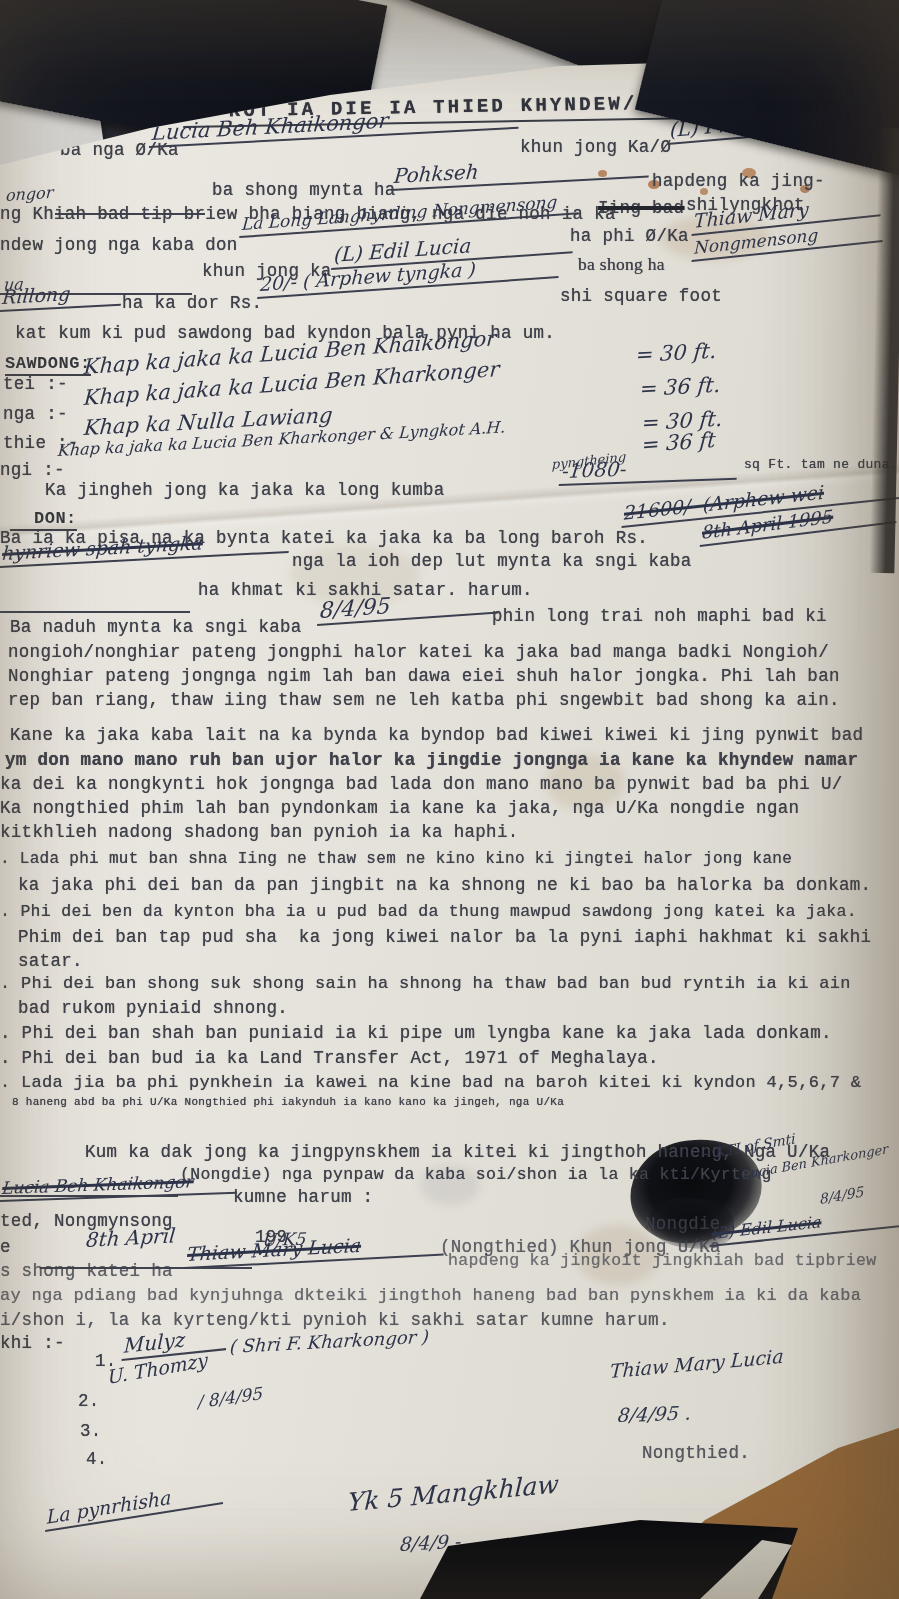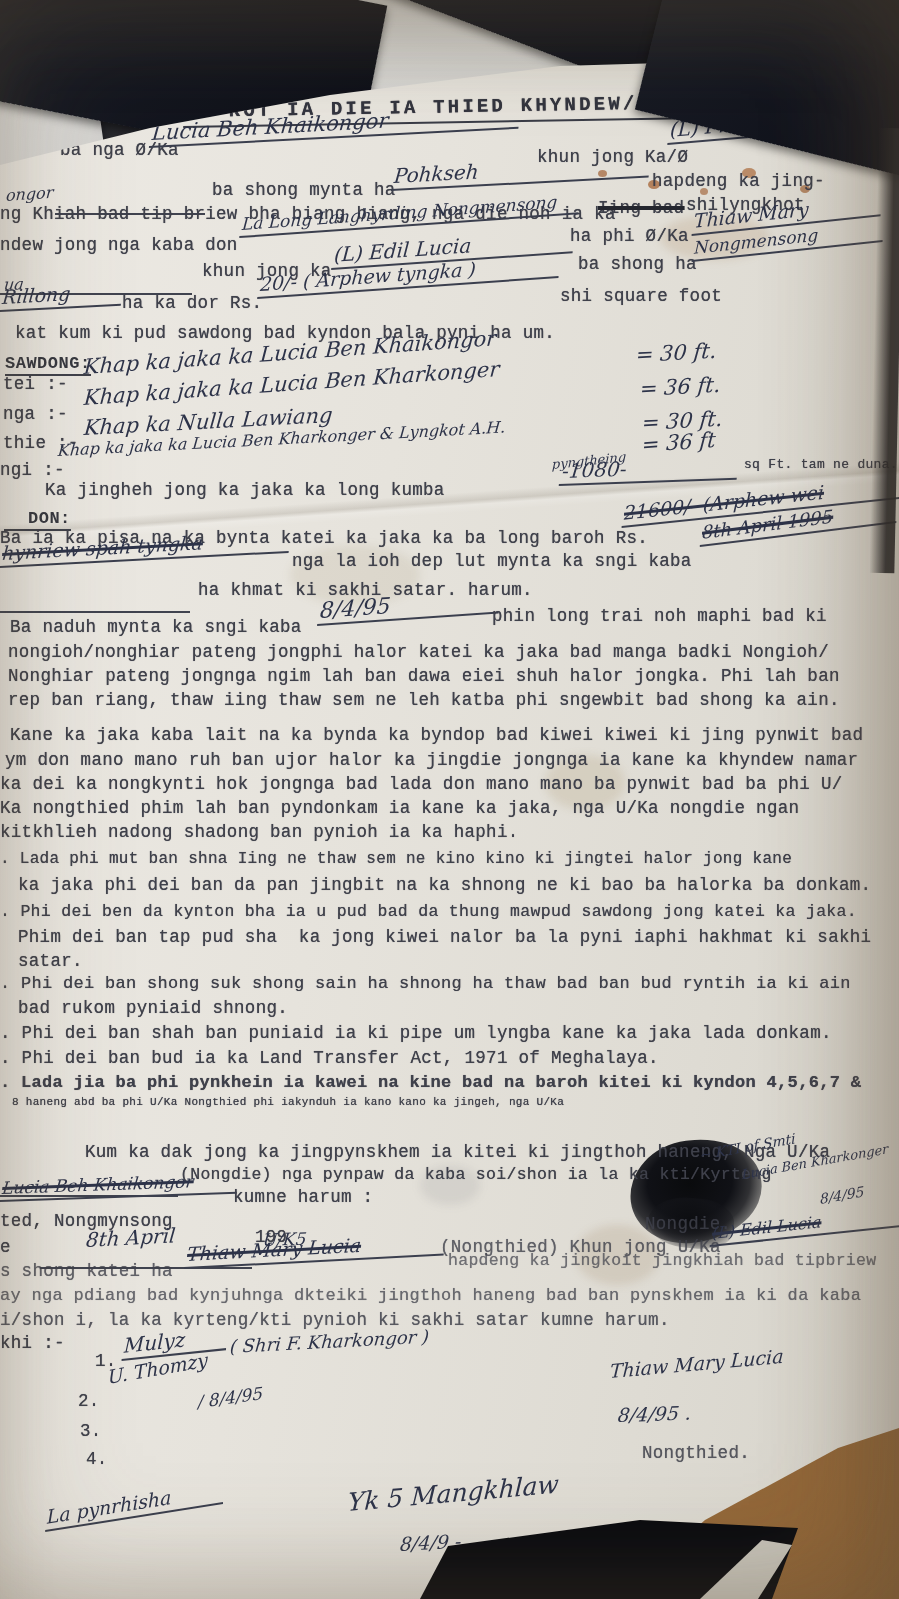--- a/index.html
+++ b/index.html
@@ -71,38 +71,38 @@
   <div class="rust" style="left:700px;top:188px;width:8px;height:7px;background:rgba(150,75,25,.55);"></div>
   <div class="rust" style="left:742px;top:168px;width:14px;height:10px;background:rgba(160,85,30,.6);"></div>
   <div class="rust" style="left:800px;top:185px;width:10px;height:8px;background:rgba(150,78,26,.6);"></div>
   <div class="rust" style="left:838px;top:142px;width:9px;height:9px;background:rgba(150,78,26,.5);"></div>
 
   <div class="thumb"></div>
   <div class="thumb2"></div>
 <div class="txt title" style="left: 183px; top: 103px; transform: rotate(-1deg);">KA KOT IA DIE IA THIED KHYNDEW/ JAKA</div>
     <div class="txt T" style="left: 60px; top: 141px;">ba nga Ø/Ka</div>
     <div class="txt H ul" style="left: 150px; top: 122px; font-size: 21px; transform: rotate(-3deg) skewX(-8deg); min-width: 360px;">Lucia Beh Khaikongor</div>
-    <div class="txt T" style="left: 520px; top: 148px; margin-left: 17px;">khun jong Ka/Ø</div>
+    <div class="txt T" style="left: 520px; top: 138px;">khun jong Ka/Ø</div>
     <div class="txt H ul" style="left: 668px; top: 120px; font-size: 20px; transform: rotate(-5deg) skewX(-8deg); min-width: 195px;">(L) Prei</div>
     <div class="txt B" style="left: 55px; top: 200px; min-width: 150px; width: 150px;"></div>
     <div class="txt T" style="left: 212px; top: 181px;">ba shong mynta ha</div>
     <div class="txt H ul" style="left: 392px; top: 166px; font-size: 20px; transform: rotate(-3deg) skewX(-8deg); min-width: 248px;">Pohkseh</div>
     <div class="txt T" style="left: 652px; top: 172px;">hapdeng ka jing-</div>
     <div class="txt H" style="left: 6px; top: 188px; font-size: 16px; transform: rotate(-4deg) skewX(-8deg);">ongor</div>
     <div class="txt T" style="left: 0px; top: 205px;">ng Khiah bad tip briew bha biang biang, nga die noh ia ka</div>
     <div class="txt TS" style="left: 598px; top: 199px;">Iing-bad</div>
     <div class="txt T" style="left: 686px; top: 196px;">shilyngkhot</div>
     <div class="txt T" style="left: 0px; top: 236px;">ndew jong nga kaba don</div>
     <div class="txt H ul" style="left: 240px; top: 216px; font-size: 17px; transform: rotate(-4deg) skewX(-8deg); min-width: 330px;">La Long Langhyrding Nongmensong</div>
     <div class="txt T" style="left: 570px; top: 227px;">ha phi Ø/Ka</div>
     <div class="txt H ul" style="left: 692px; top: 212px; font-size: 19px; transform: rotate(-6deg) skewX(-8deg); min-width: 180px;">Thiaw Mary</div>
     <div class="txt B" style="left: 0px; top: 280px; min-width: 192px; width: 192px;"></div>
     <div class="txt T" style="left: 202px; top: 262px;">khun jong ka</div>
     <div class="txt H ul" style="left: 332px; top: 245px; font-size: 20px; transform: rotate(-4deg) skewX(-8deg); min-width: 232px;">(L) Edil Lucia</div>
-    <div class="txt T" style="left: 578px; top: 255px;">ba shong ha</div>
+    <div class="txt T" style="left: 578px; top: 255px; font-family: Liberation Serif, serif;">ba shong ha</div>
     <div class="txt H ul" style="left: 692px; top: 240px; font-size: 17px; transform: rotate(-6deg) skewX(-8deg); min-width: 182px;">Nongmensong</div>
     <div class="txt H" style="left: 4px; top: 277px; font-size: 16px; transform: rotate(-2deg) skewX(-8deg);">ua</div>
     <div class="txt H ul" style="left: 0px; top: 288px; font-size: 19px; transform: rotate(-3deg) skewX(-8deg); min-width: 112px;">Rillong</div>
     <div class="txt T" style="left: 122px; top: 294px;">ha ka dor Rs.</div>
     <div class="txt H ul" style="left: 258px; top: 275px; font-size: 19px; transform: rotate(-4deg) skewX(-8deg); min-width: 292px;">20/- ( Arphew tyngka )</div>
     <div class="txt T" style="left: 560px; top: 287px;">shi square foot</div>
     <div class="txt T" style="left: 15px; top: 324px;">kat kum ki pud sawdong bad kyndon bala pyni ha um.</div>
     <div class="txt section" style="left: 5px; top: 355px;">SAWDONG:</div>
     <div class="txt T" style="left: 3px; top: 375px;">tei :-</div>
     <div class="txt H" style="left: 84px; top: 356px; font-size: 21px; transform: rotate(-4deg) skewX(-8deg);">Khap ka jaka ka Lucia Ben Khaikongor</div>
@@ -113,49 +113,49 @@
     <div class="txt T" style="left: 3px; top: 434px;">thie :-</div>
     <div class="txt H" style="left: 84px; top: 417px; font-size: 21px; transform: rotate(-3deg) skewX(-8deg);">Khap ka Nulla Lawiang</div>
     <div class="txt H" style="left: 642px; top: 412px; font-size: 21px; transform: rotate(-3deg) skewX(-8deg);">= 30 ft.</div>
     <div class="txt T" style="left: 0px; top: 461px;">ngi :-</div>
     <div class="txt H" style="left: 58px; top: 443px; font-size: 16px; transform: rotate(-3deg) skewX(-8deg);">Khap ka jaka ka Lucia Ben Kharkonger &amp; Lyngkot A.H.</div>
     <div class="txt H" style="left: 552px; top: 458px; font-size: 13px; transform: rotate(-6deg) skewX(-8deg);">pyngtheing</div>
     <div class="txt H" style="left: 642px; top: 434px; font-size: 21px; transform: rotate(-4deg) skewX(-8deg);">= 36 ft</div>
     <div class="txt T" style="left: 744px; top: 458px; font-size: 13px;">sq Ft. tam ne duna.</div>
     <div class="txt T" style="left: 45px; top: 481px;">Ka jingheh jong ka jaka ka long kumba</div>
     <div class="txt H ul" style="left: 560px; top: 461px; font-size: 20px; transform: rotate(-2deg) skewX(-8deg); min-width: 168px;">-1080-</div>
-    <div class="txt section" style="left: 4px; top: 510px; padding-left: 24px;">DON:</div>
+    <div class="txt section" style="left: 10px; top: 510px; padding-left: 24px;">DON:</div>
     <div class="txt T" style="left: 0px; top: 529px;">Ba ia ka pisa na ka bynta katei ka jaka ka ba long baroh Rs.</div>
     <div class="txt HS ul" style="left: 622px; top: 504px; font-size: 19px; transform: rotate(-6deg) skewX(-8deg); min-width: 270px;">21600/- (Arphew wei</div>
     <div class="txt HS ul" style="left: 0px; top: 544px; font-size: 19px; transform: rotate(-3deg) skewX(-8deg); min-width: 280px;">hynriew spah tyngka</div>
     <div class="txt T" style="left: 292px; top: 552px;">nga la ioh dep lut mynta ka sngi kaba</div>
     <div class="txt HS ul" style="left: 700px; top: 524px; font-size: 18px; transform: rotate(-7deg) skewX(-8deg); min-width: 188px;">8th April 1995</div>
     <div class="txt B" style="left: 0px; top: 598px; min-width: 190px; width: 190px;"></div>
     <div class="txt T" style="left: 198px; top: 581px;">ha khmat ki sakhi satar. harum.</div>
     <div class="txt T" style="left: 10px; top: 618px;">Ba naduh mynta ka sngi kaba</div>
     <div class="txt H ul" style="left: 318px; top: 599px; font-size: 22px; transform: rotate(-4deg) skewX(-8deg); min-width: 172px;">8/4/95</div>
     <div class="txt T" style="left: 492px; top: 607px;">phin long trai noh maphi bad ki</div>
     <div class="txt T" style="left: 8px; top: 643px;">nongioh/nonghiar pateng jongphi halor katei ka jaka bad manga badki Nongioh/</div>
     <div class="txt T" style="left: 8px; top: 667px;">Nonghiar pateng jongnga ngim lah ban dawa eiei shuh halor jongka. Phi lah ban</div>
     <div class="txt T" style="left: 8px; top: 691px;">rep ban riang, thaw iing thaw sem ne leh katba phi sngewbit bad shong ka ain.</div>
     <div class="txt T" style="left: 10px; top: 726px;">Kane ka jaka kaba lait na ka bynda ka byndop bad kiwei kiwei ki jing pynwit bad</div>
-    <div class="txt T" style="left: 5px; top: 751px;">ym don mano mano ruh ban ujor halor ka jingdie jongnga ia kane ka khyndew namar</div>
+    <div class="txt T" style="left: 5px; top: 751px; font-weight: bold;">ym don mano mano ruh ban ujor halor ka jingdie jongnga ia kane ka khyndew namar</div>
     <div class="txt T" style="left: 0px; top: 775px;">ka dei ka nongkynti hok jongnga bad lada don mano mano ba pynwit bad ba phi U/</div>
     <div class="txt T" style="left: 0px; top: 799px;">Ka nongthied phim lah ban pyndonkam ia kane ka jaka, nga U/Ka nongdie ngan</div>
     <div class="txt T" style="left: 0px; top: 823px;">kitkhlieh nadong shadong ban pynioh ia ka haphi.</div>
     <div class="txt T" style="left: 0px; top: 851px; font-size: 16px;">. Lada phi mut ban shna Iing ne thaw sem ne kino kino ki jingtei halor jong kane</div>
     <div class="txt T" style="left: 18px; top: 876px;">ka jaka phi dei ban da pan jingbit na ka shnong ne ki bao ba halorka ba donkam.</div>
     <div class="txt T" style="left: 0px; top: 903px; font-size: 16.5px;">. Phi dei ben da kynton bha ia u pud bad da thung mawpud sawdong jong katei ka jaka.</div>
     <div class="txt T" style="left: 18px; top: 928px;">Phim dei ban tap pud sha  ka jong kiwei nalor ba la pyni iaphi hakhmat ki sakhi</div>
     <div class="txt T" style="left: 18px; top: 952px;">satar.</div>
     <div class="txt T" style="left: 0px; top: 975px; font-size: 17px;">. Phi dei ban shong suk shong sain ha shnong ha thaw bad ban bud ryntih ia ki ain</div>
     <div class="txt T" style="left: 18px; top: 999px;">bad rukom pyniaid shnong.</div>
     <div class="txt T" style="left: 0px; top: 1024px;">. Phi dei ban shah ban puniaid ia ki pipe um lyngba kane ka jaka lada donkam.</div>
     <div class="txt T" style="left: 0px; top: 1049px;">. Phi dei ban bud ia ka Land Transfer Act, 1971 of Meghalaya.</div>
-    <div class="txt T" style="left: 0px; top: 1074px; font-size: 17px; font-weight: bold;">. Lada jia ba phi pynkhein ia kawei na kine bad na baroh kitei ki kyndon 4,5,6,7 &amp;</div>
+    <div class="txt T" style="left: 0px; top: 1074px; font-size: 17px;">. Lada jia ba phi pynkhein ia kawei na kine bad na baroh kitei ki kyndon 4,5,6,7 &amp;</div>
     <div class="txt T" style="left: 12px; top: 1097px; font-size: 11px;">8 haneng abd ba phi U/Ka Nongthied phi iakynduh ia kano kano ka jingeh, nga U/Ka</div>
     <div class="txt T" style="left: 85px; top: 1143px;">Kum ka dak jong ka jingpynskhem ia kitei ki jingthoh haneng, Nga U/Ka</div>
     <div class="txt B" style="left: 0px; top: 1182px; min-width: 178px; width: 178px;"></div>
     <div class="txt T" style="left: 180px; top: 1166px; font-size: 16.5px;">(Nongdie) nga pynpaw da kaba soi/shon ia la ka kti/Kyrteng</div>
     <div class="txt HS ul" style="left: 0px; top: 1180px; font-size: 17px; transform: rotate(-2deg) skewX(-8deg); min-width: 228px;">Lucia Beh Khaikongor</div>
     <div class="txt T" style="left: 233px; top: 1188px;">kumne harum :</div>
     <div class="txt H" style="left: 700px; top: 1148px; font-size: 14px; transform: rotate(-10deg) skewX(-8deg);">~ KTI of Smti</div>
     <div class="txt H" style="left: 742px; top: 1168px; font-size: 13px; transform: rotate(-10deg) skewX(-8deg);">Lucia Ben Kharkonger</div>
     <div class="txt H" style="left: 820px; top: 1192px; font-size: 14px; transform: rotate(-10deg) skewX(-8deg);">8/4/95</div>
     <div class="txt T" style="left: 645px; top: 1215px; opacity: 0.85;">Nongdie.</div>

